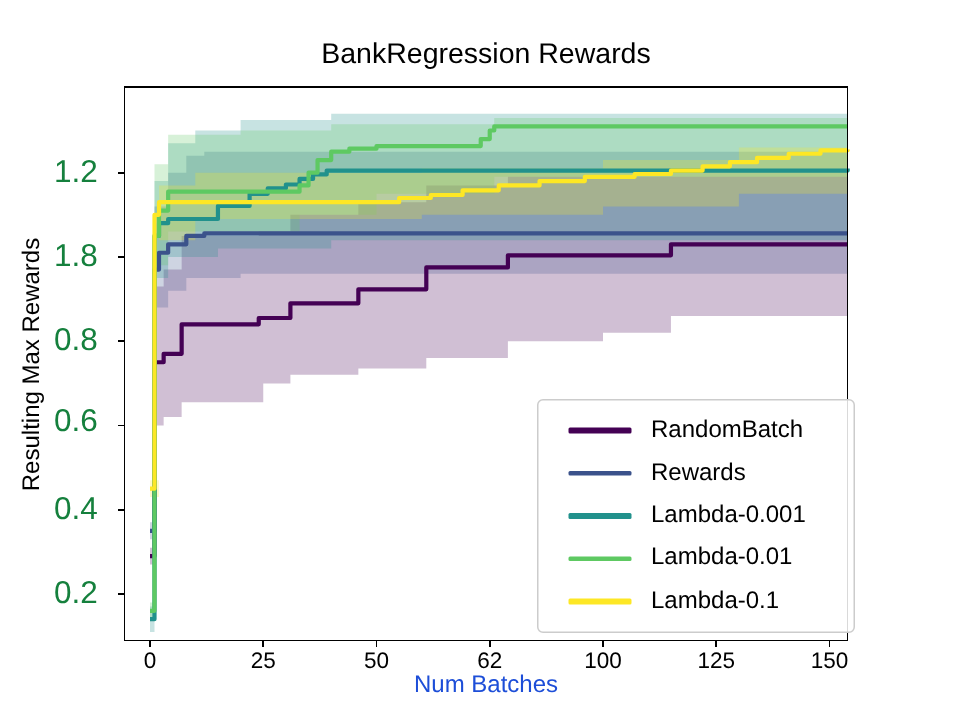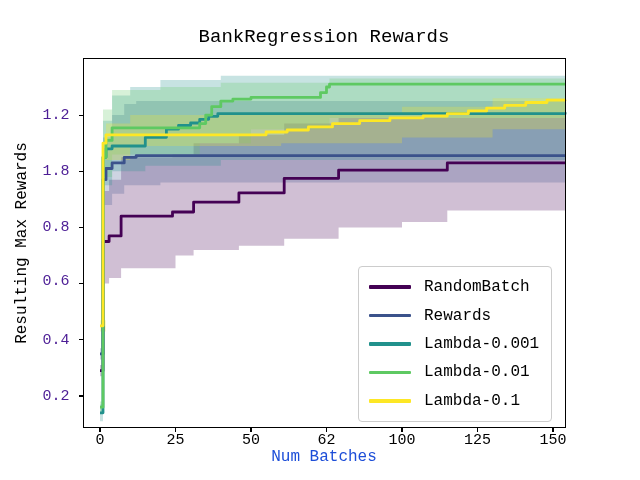--- a/index.html
+++ b/index.html
@@ -1,20 +1,20 @@
 <!DOCTYPE html>
 <html><head>
 <meta charset="utf-8">
 <style>
   html,body{margin:0;padding:0;background:#ffffff;}
   #figure{
     position:relative;
     width:640px;height:480px;
     background:#ffffff;
-    font-family:Liberation Mono, monospace;
+    font-family:Liberation Sans, sans-serif;
     overflow:hidden;
   }
   #plot-svg{position:absolute;left:0;top:0;}
   .chart-title{
     position:absolute;
     left:83px;width:482px;top:26px;
     text-align:center;
     font-size:19px;color:#000000;
   }
   .x-label{
@@ -31,37 +31,37 @@
     font-size:16px;color:#000000;
   }
   .tick-label-x{
     position:absolute;
     font-size:15px;color:#000000;
     transform:translateX(-50%);
     top:432px;
   }
   .tick-label-y{
     position:absolute;
-    font-size:15px;color:#4c1d95;
-    text-align:center;
+    font-size:21px;color:#15803d;
+    text-align:left;
     width:40px;
     transform:translateY(-50%);
     left:36px;
   }
   #legend{
     position:absolute;
     left:358px;top:266px;
-    width:194px;height:156px;
+    width:212px;height:156px;
     box-sizing:border-box;
     background:rgba(255,255,255,0.85);
     border:1px solid #cccccc;
     border-radius:4px;
     display:flex;flex-direction:column;
     justify-content:space-around;
-    padding:6px 10px;
+    padding:6px 20px;
   }
   .legend-item{display:flex;align-items:center;gap:13px;}
   .legend-swatch{width:42px;height:3.5px;border-radius:1px;flex:0 0 auto;}
   .legend-label{font-size:16px;color:#000000;white-space:nowrap;}
 </style>
 </head>
 <body>
 
 <div id="figure">
   <svg id="plot-svg" width="640" height="480">

